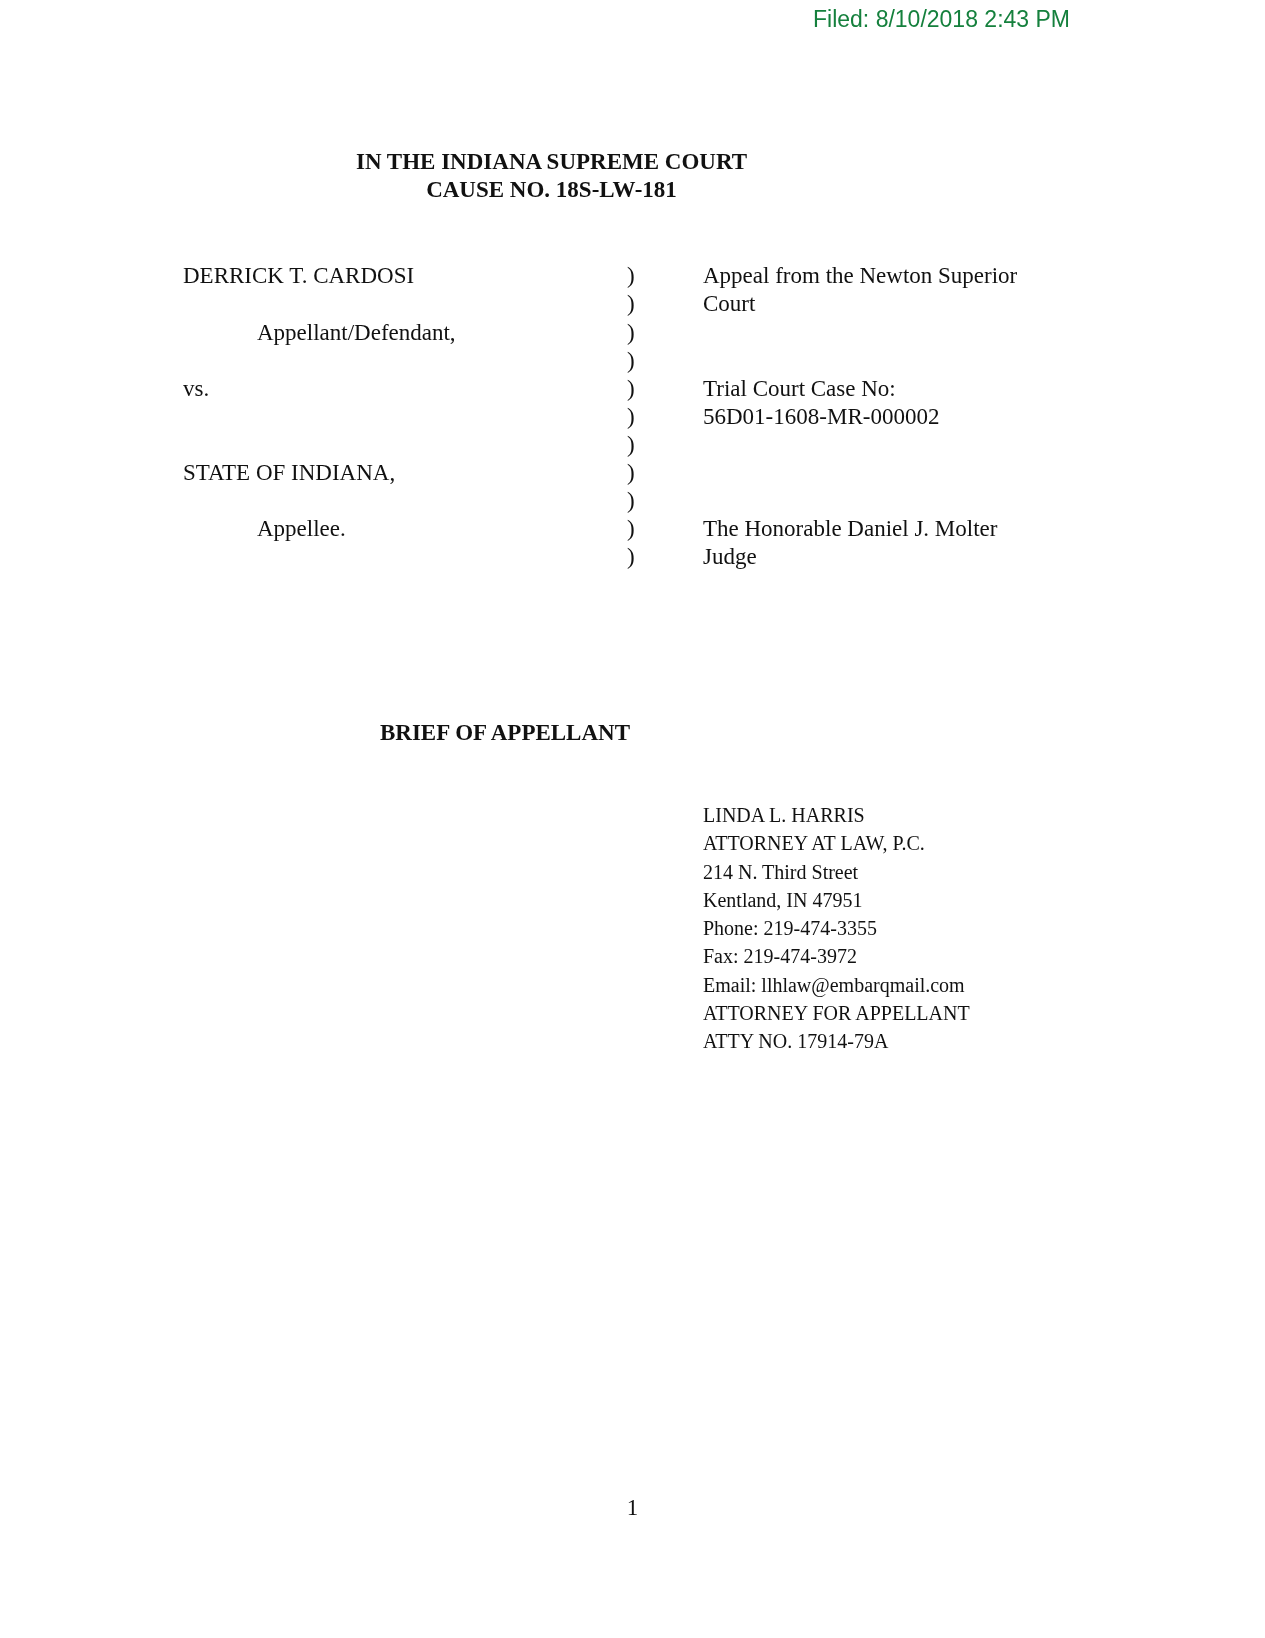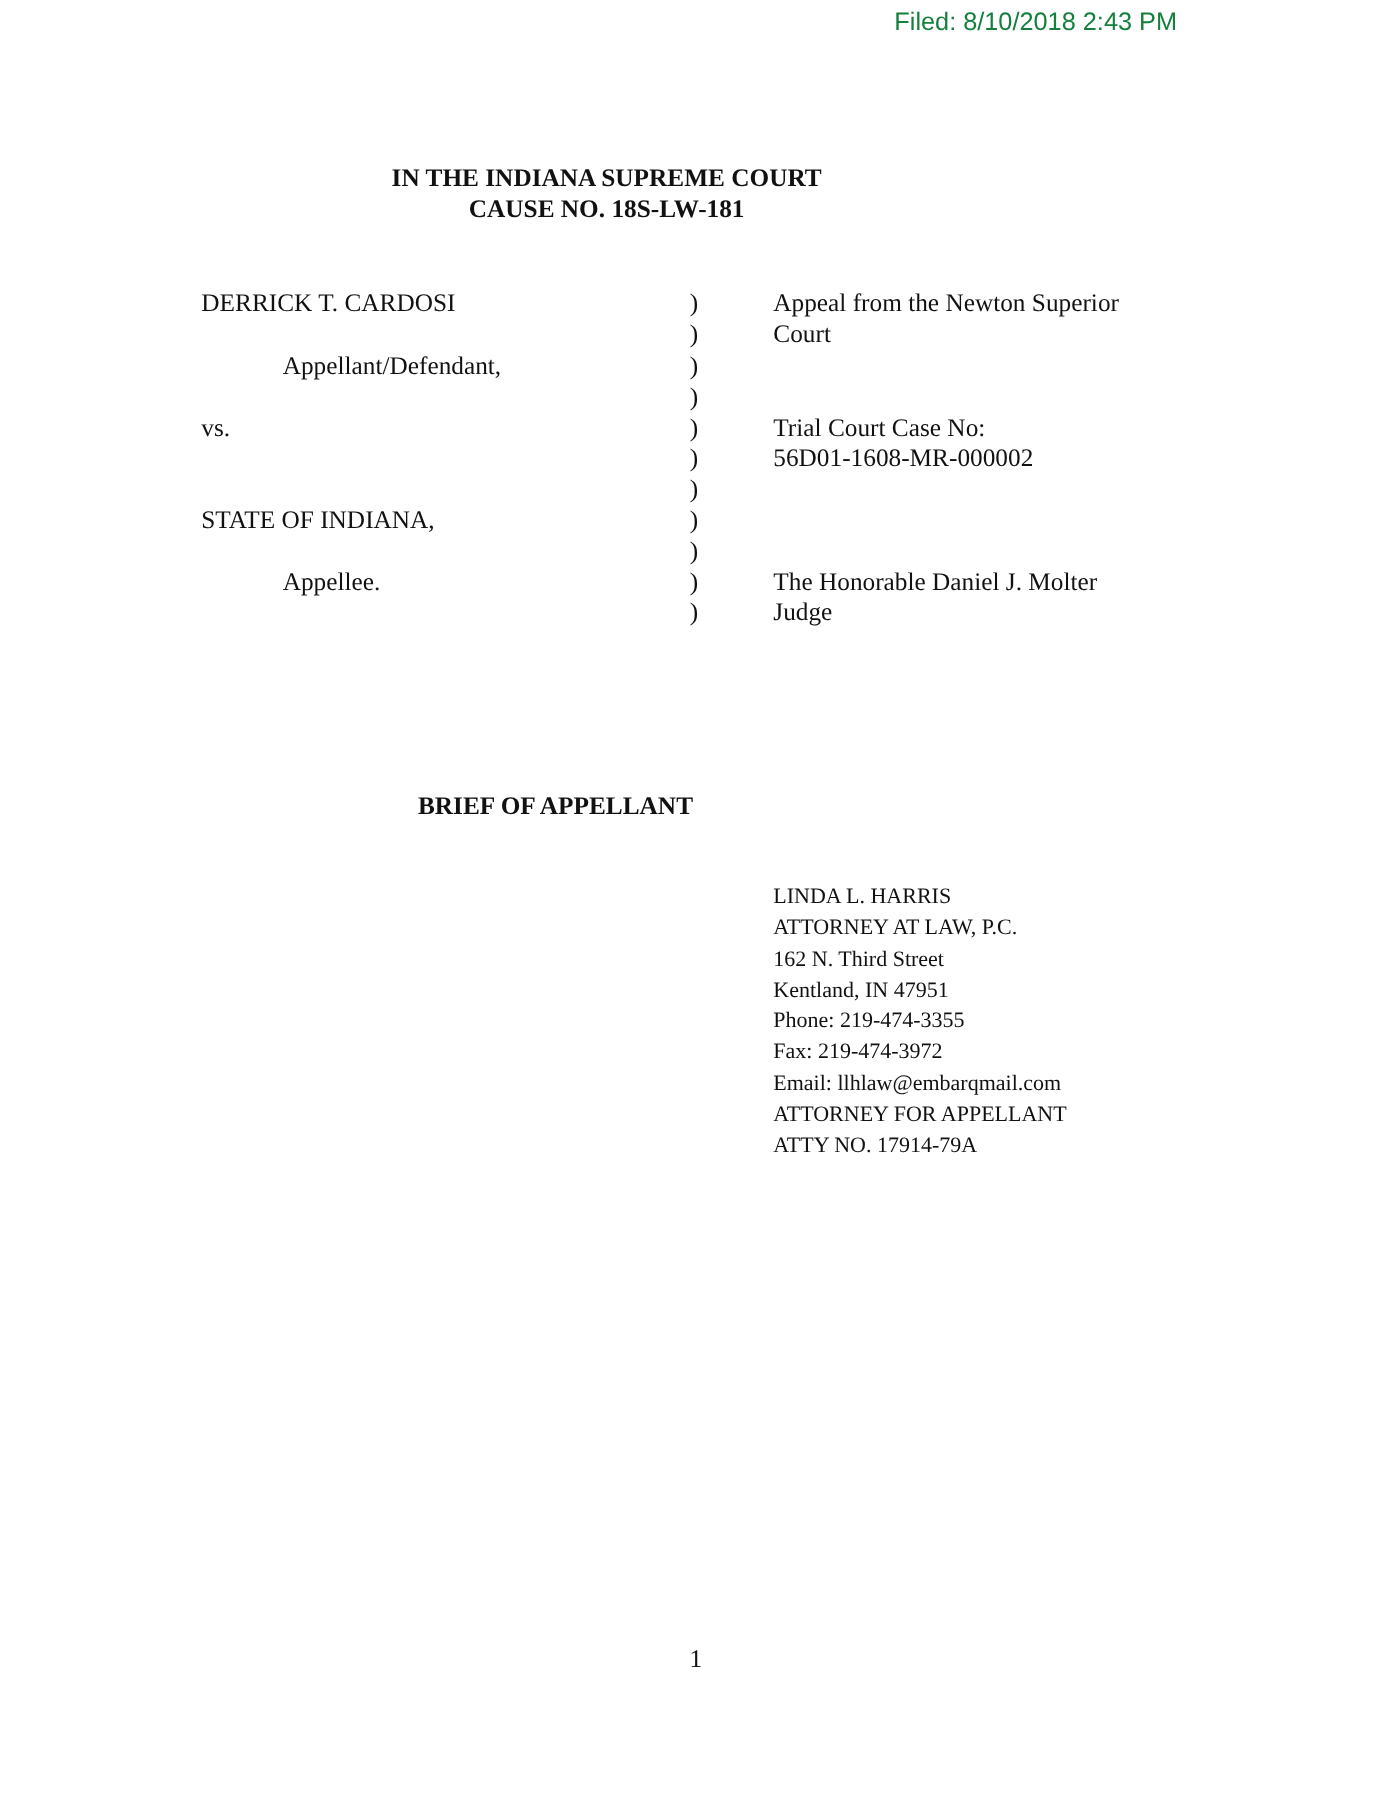--- a/index.html
+++ b/index.html
@@ -53,21 +53,21 @@
   <div class="line" style="left:703px; top:141px;">56D01-1608-MR-000002</div>
   <div class="line" style="left:703px; top:253px;">The Honorable Daniel J. Molter</div>
   <div class="line" style="left:703px; top:281px;">Judge</div>
 </div>
 
 <div class="brief-title serif">BRIEF OF APPELLANT</div>
 
 <div class="attorney serif">
   <div>LINDA L. HARRIS</div>
   <div>ATTORNEY AT LAW, P.C.</div>
-  <div>162 N. Third Street</div>
+  <div>214 N. Third Street</div>
   <div>Kentland, IN  47951</div>
   <div>Phone: 219-474-3355</div>
   <div>Fax: 219-474-3972</div>
   <div>Email: llhlaw@embarqmail.com</div>
   <div>ATTORNEY FOR APPELLANT</div>
   <div>ATTY NO. 17914-79A</div>
 </div>
 
 <div class="page-num serif">1</div>
 

